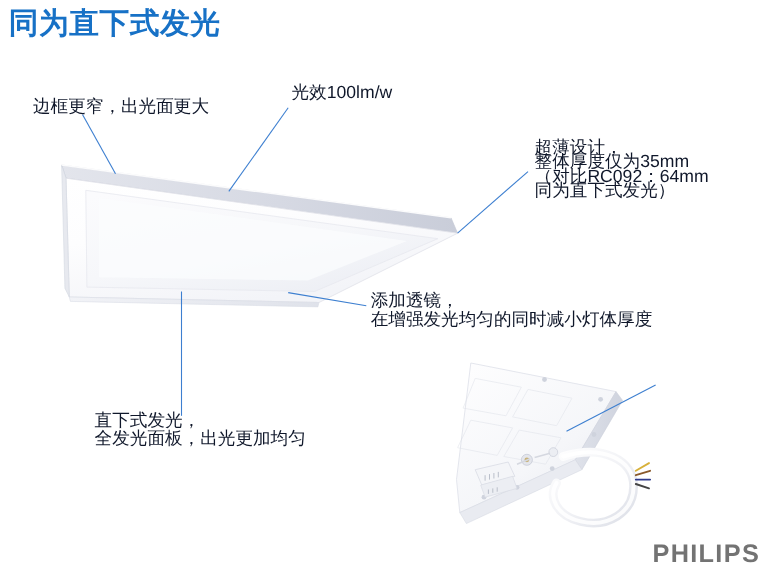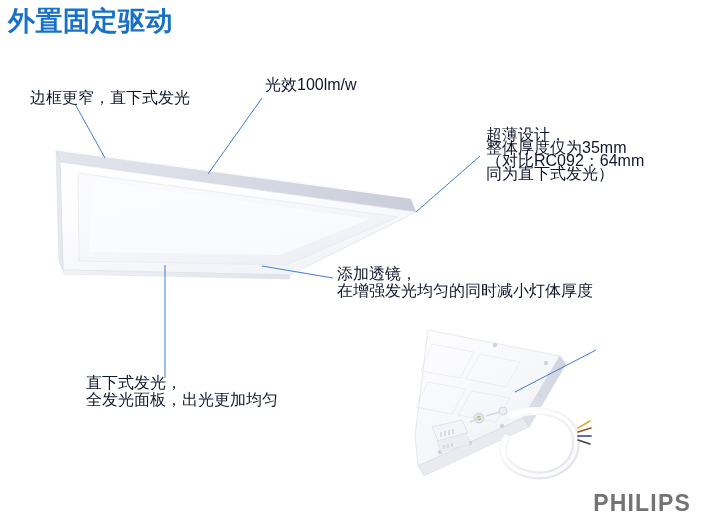--- a/index.html
+++ b/index.html
@@ -62,21 +62,21 @@
     color: #737373;
     letter-spacing: 1.2px;
     font-family: "Liberation Sans", "DejaVu Sans", sans-serif;
   }
 </style>
 </head>
 <body>
 
 <div id="slide">
 
-  <div id="title">外置固定驱动</div>
+  <div id="title">同为直下式发光</div>
 
   <svg id="artwork" viewBox="0 0 707 531">
     <defs>
       <linearGradient id="panelFace" x1="0" y1="0" x2="0.45" y2="1">
         <stop offset="0%" stop-color="#ffffff"></stop>
         <stop offset="45%" stop-color="#fdfdfe"></stop>
         <stop offset="100%" stop-color="#f3f4f8"></stop>
       </linearGradient>
       <linearGradient id="panelInner" x1="0.1" y1="0" x2="0.8" y2="1">
         <stop offset="0%" stop-color="#fbfbfd"></stop>
@@ -184,21 +184,21 @@
 
   <svg id="leaders" viewBox="0 0 707 531">
     <line x1="105" y1="158" x2="75" y2="104" stroke="#3d7fd0" stroke-width="1"></line>
     <line x1="208" y1="174" x2="262" y2="98" stroke="#3d7fd0" stroke-width="1"></line>
     <line x1="416" y1="212" x2="480" y2="156" stroke="#3d7fd0" stroke-width="1"></line>
     <line x1="262" y1="266" x2="333" y2="278" stroke="#3d7fd0" stroke-width="1"></line>
     <line x1="165" y1="265" x2="165" y2="378" stroke="#3d7fd0" stroke-width="1"></line>
     <line x1="515" y1="392" x2="596" y2="350" stroke="#3d7fd0" stroke-width="1"></line>
   </svg>
 
-  <div class="anno" style="left:30px; top:89px;">边框更窄，直下式发光</div>
+  <div class="anno" style="left:30px; top:89px;">边框更窄，出光面更大</div>
 
   <div class="anno" style="left:265px; top:76px;">光效100lm/w</div>
 
   <div class="anno narrow" style="left:486px; top:128px;">超薄设计，
 整体厚度仅为35mm
 （对比RC092：64mm
 同为直下式发光）</div>
 
   <div class="anno" style="left:86px; top:374px;">直下式发光，
 全发光面板，出光更加均匀</div>

